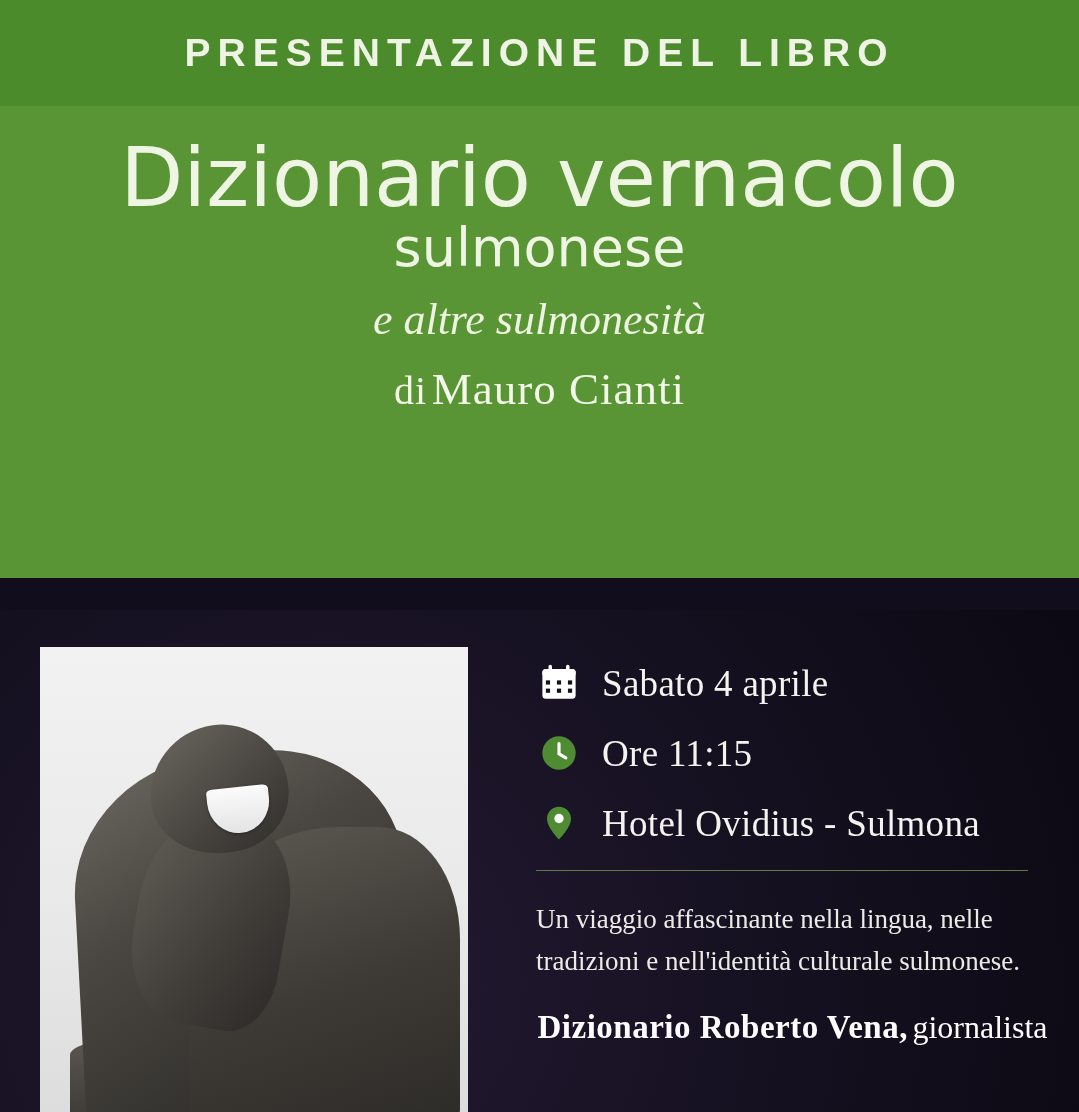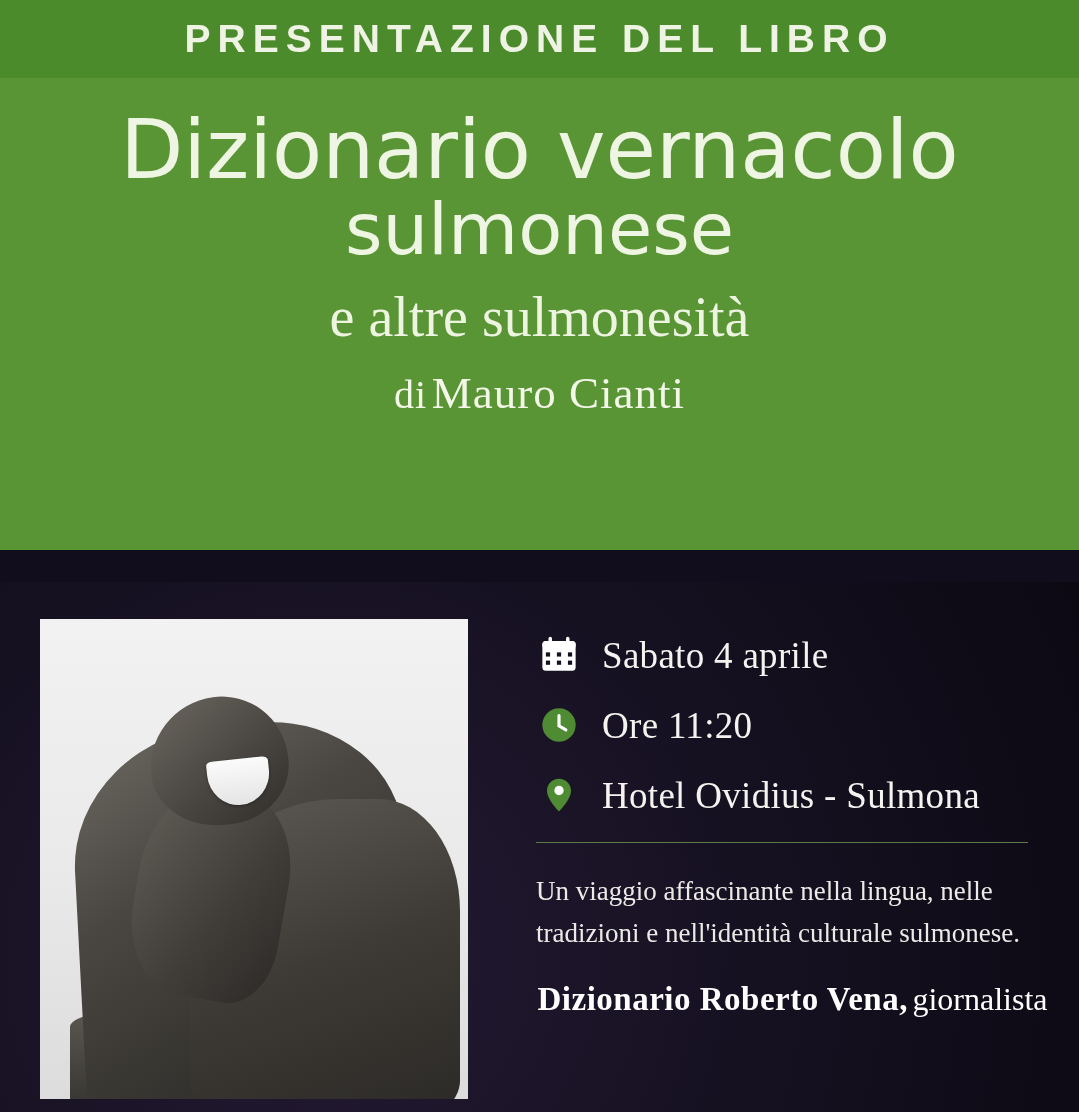--- a/index.html
+++ b/index.html
@@ -13,21 +13,21 @@
   .poster {
     position: relative;
     width: 1079px;
     height: 1112px;
     overflow: hidden;
     background: #120d1c;
   }
 
   
   .banner {
-    height: 78px;
+    height: 106px;
     background: #4b8b2b;
     display: flex;
     align-items: center;
     justify-content: center;
   }
   .banner-text {
     font-family: "Liberation Sans", sans-serif;
     font-size: 39px;
     font-weight: 700;
     letter-spacing: 7px;
@@ -49,25 +49,26 @@
     font-weight: 400;
     color: #eef5e2;
     line-height: 1.03;
     letter-spacing: 0px;
   }
   .title-1 {
     font-size: 82px;
     margin-top: 22px;
   }
   .title-2 {
-    font-size: 72px;
+    font-size: 54px;
   }
   .subtitle {
     font-family: "Liberation Serif", serif;
-    font-size: 56px;
+    font-style: italic;
+    font-size: 44px;
     color: #edf4e0;
     margin-top: 18px;
   }
   .author-line {
     margin-top: 18px;
     color: #f2f7e8;
   }
   .author-prefix {
     font-family: "Liberation Serif", serif;
     font-size: 40px;
@@ -274,21 +275,21 @@
         <span class="info-text">Sabato 4 aprile</span>
       </div>
 
       <div class="info-row">
         <span class="info-icon">
           <svg width="40" height="40" viewBox="0 0 24 24">
             <circle cx="12" cy="12" r="10" fill="#4e8b33"></circle>
             <path d="M12 6.4v6.1l4.1 2.4" stroke="#ffffff" stroke-width="1.9" fill="none" stroke-linecap="round"></path>
           </svg>
         </span>
-        <span class="info-text">Ore 11:20</span>
+        <span class="info-text">Ore 11:15</span>
       </div>
 
       <div class="info-row">
         <span class="info-icon">
           <svg width="40" height="40" viewBox="0 0 24 24">
             <path d="M12 2.2c-4 0-7.2 3.2-7.2 7.2 0 5.3 7.2 12.4 7.2 12.4s7.2-7.1 7.2-12.4c0-4-3.2-7.2-7.2-7.2z" fill="#4e8b33"></path>
             <circle cx="12" cy="9.3" r="2.8" fill="#ffffff"></circle>
           </svg>
         </span>
         <span class="info-text">Hotel Ovidius - Sulmona</span>

